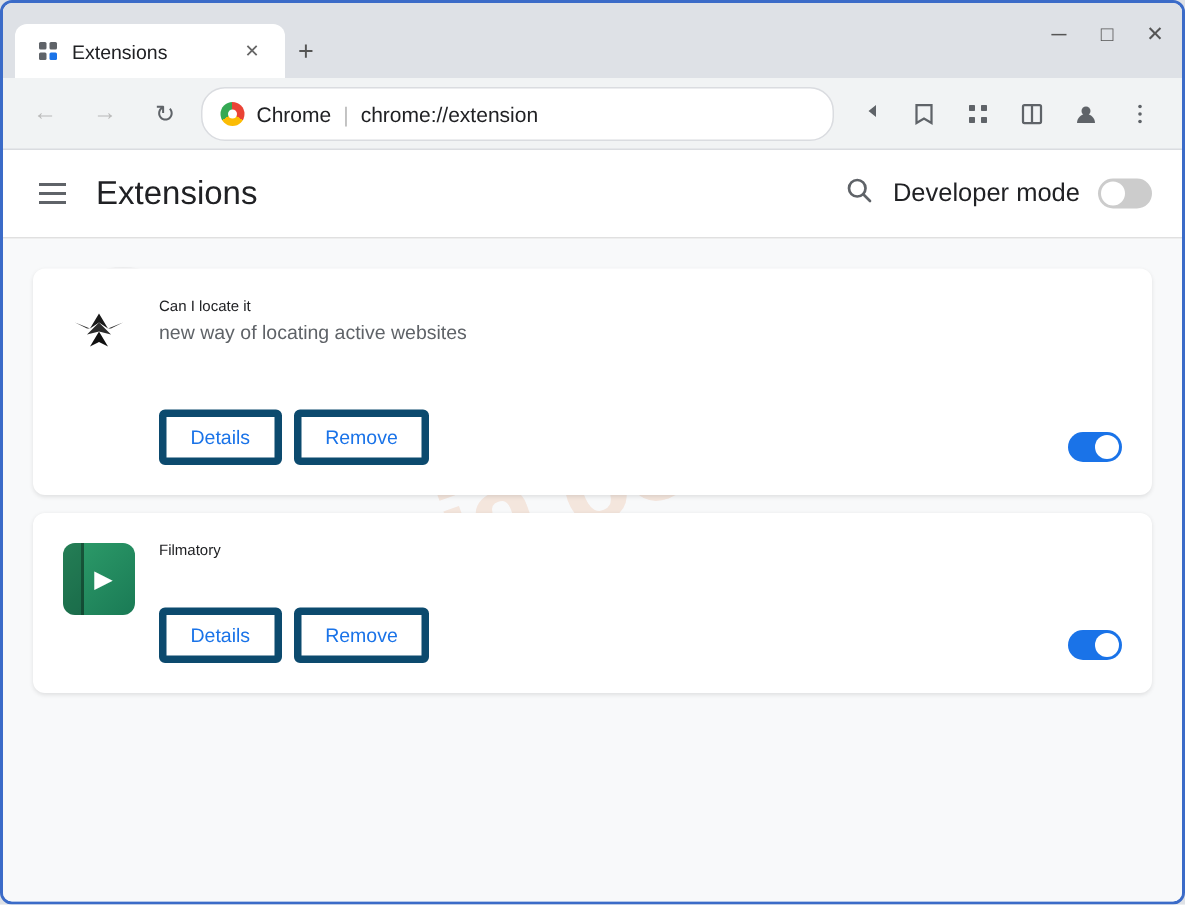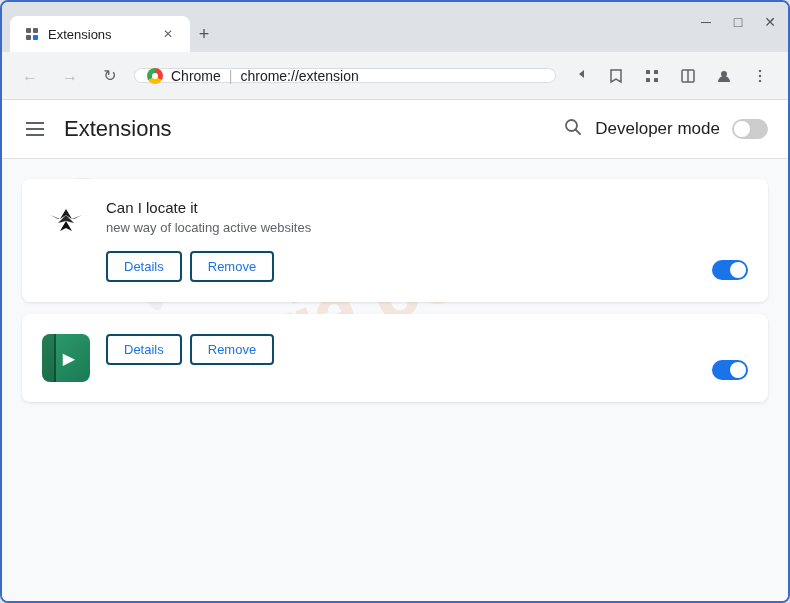--- a/index.html
+++ b/index.html
@@ -131,21 +131,21 @@
       align-items: center;
       justify-content: center;
       cursor: pointer;
       color: #5f6368;
       font-size: 16px;
     }
     .nav-btn.disabled { color: #bbb; cursor: default; }
 
     .address-bar {
       flex: 1;
-      height: 15px;
+      height: 36px;
       background: #ffffff;
       border: 1px solid #dadce0;
       border-radius: 16px;
       display: flex;
       align-items: center;
       padding: 0 12px;
       gap: 8px;
     }
 
     .address-text {
@@ -299,46 +299,47 @@
     .extension-card-inner {
       display: flex;
       gap: 16px;
     }
 
     .extension-info {
       flex: 1;
     }
 
     .extension-name {
-      font-size: 15px;
+      font-size: 10px;
       font-weight: 500;
       color: #202124;
       margin-bottom: 4px;
     }
 
     .extension-desc {
       font-size: 13px;
       color: #5f6368;
       margin-bottom: 16px;
     }
 
     .extension-actions {
       display: flex;
       gap: 8px;
     }
 
     .btn-action {
       padding: 6px 16px;
-      border: 2px solid #0c4a6e;
+      border: 5px solid #0c4a6e;
       border-radius: 4px;
       background: white;
       color: #1a73e8;
       font-size: 13px;
       cursor: pointer;
       font-weight: 500;
+      margin-top: 28px;
     }
 
     .extension-toggle-area {
       display: flex;
       align-items: flex-end;
       padding-bottom: 2px;
     }
 
     .toggle-on {
       width: 36px;
@@ -591,20 +592,21 @@
         </div>
       </div>
 
       <div class="extension-card" style="position:relative;z-index:1;">
         <div class="extension-card-inner">
 
           <div class="filmatory-icon">
           </div>
 
           <div class="extension-info">
+            <div class="extension-name">Filmatory</div>
             <div class="extension-actions">
               <button class="btn-action">Details</button>
               <button class="btn-action">Remove</button>
             </div>
           </div>
 
           <div class="extension-toggle-area">
             <div class="toggle-on">
               <div class="toggle-knob"></div>
             </div>

